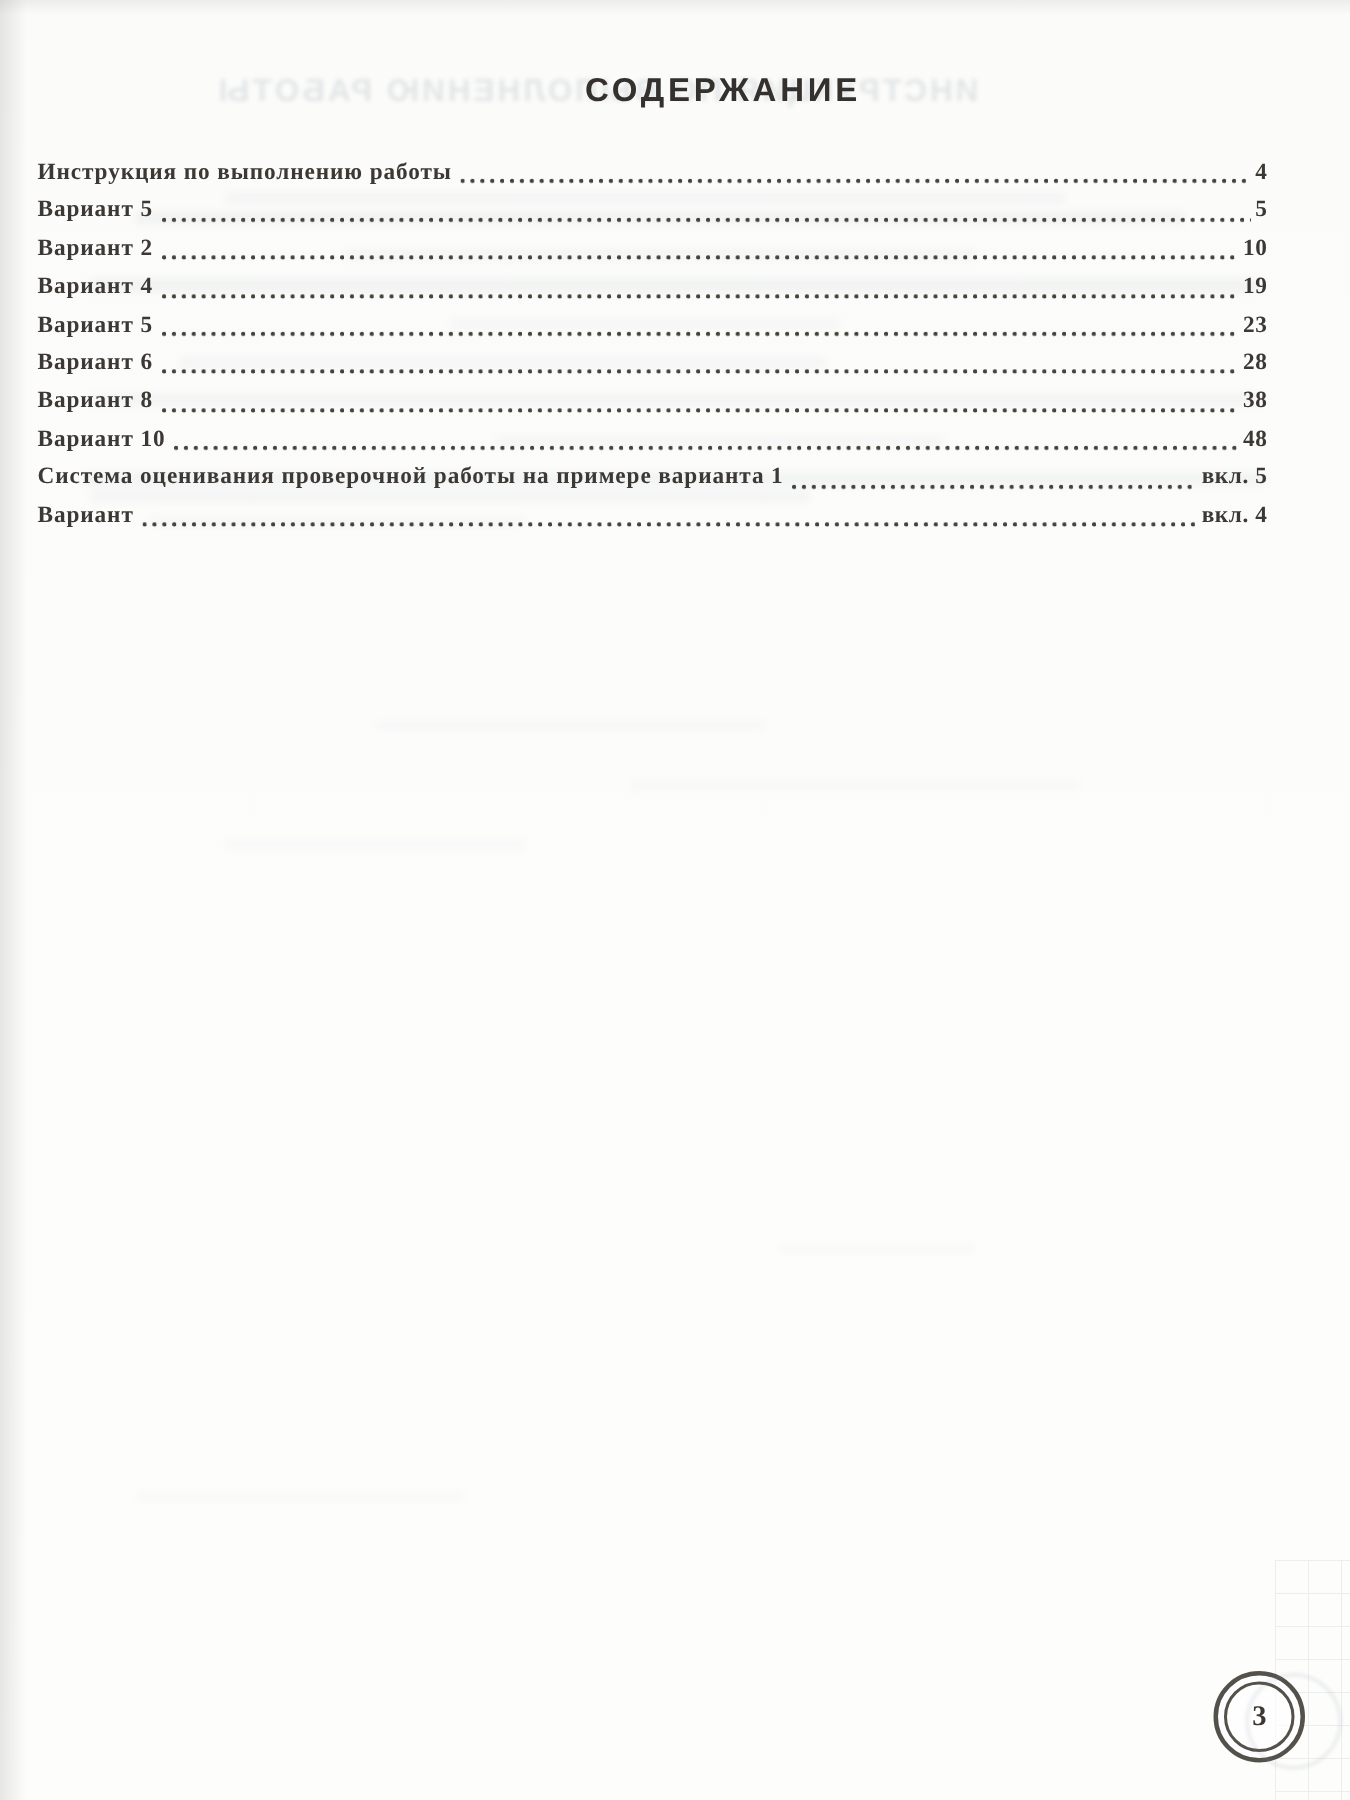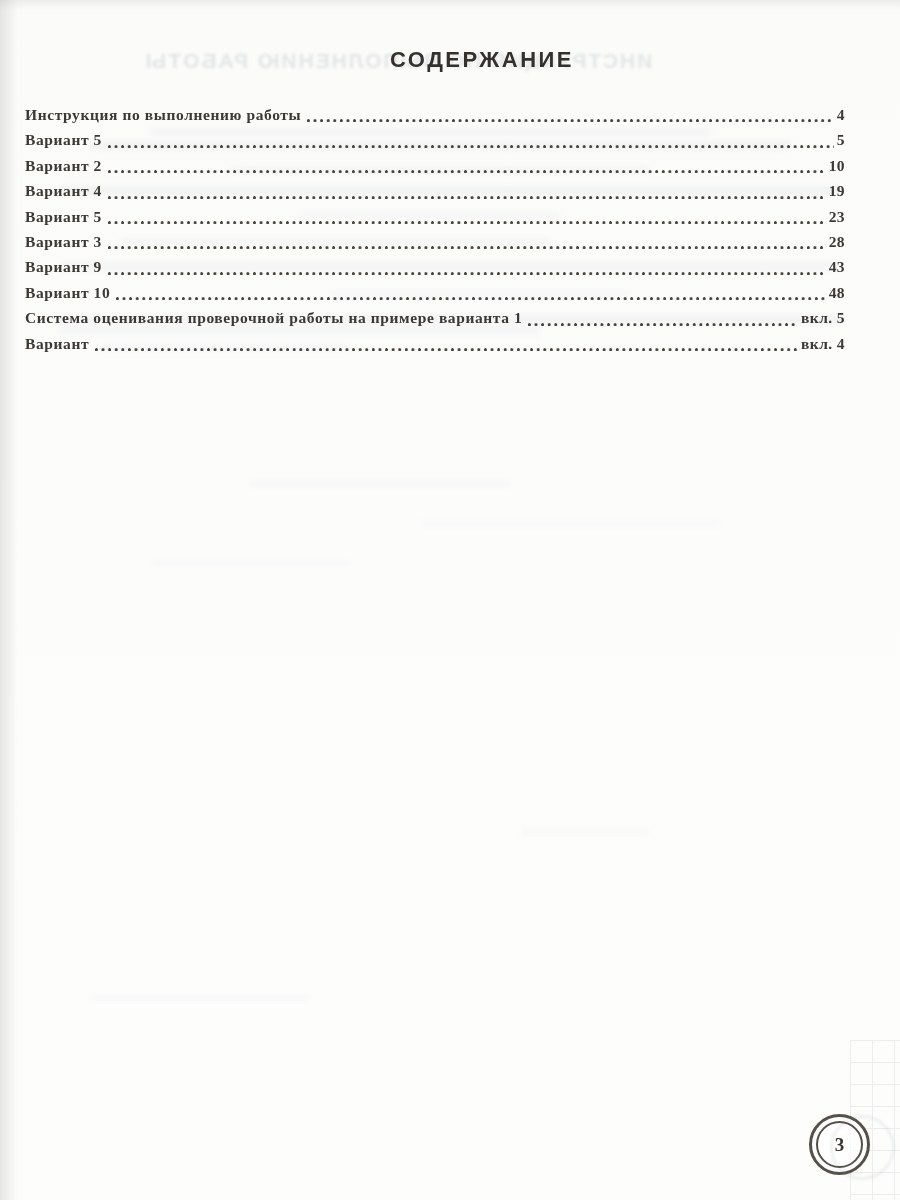--- a/index.html
+++ b/index.html
@@ -147,32 +147,32 @@
     <span class="toc-page">19</span>
   </div>
 
   <div class="toc-row">
     <span class="toc-label">Вариант 5</span>
     <span class="toc-leader"></span>
     <span class="toc-page">23</span>
   </div>
 
   <div class="toc-row">
-    <span class="toc-label">Вариант 3</span>
+    <span class="toc-label">Вариант 6</span>
     <span class="toc-leader"></span>
     <span class="toc-page">28</span>
   </div>
 
 
+  <div class="toc-row">
+    <span class="toc-label">Вариант 8</span>
+    <span class="toc-leader"></span>
+    <span class="toc-page">38</span>
+  </div>
 
-  <div class="toc-row">
-    <span class="toc-label">Вариант 9</span>
-    <span class="toc-leader"></span>
-    <span class="toc-page">43</span>
-  </div>
 
   <div class="toc-row">
     <span class="toc-label">Вариант 10</span>
     <span class="toc-leader"></span>
     <span class="toc-page">48</span>
   </div>
 
   <div class="toc-row">
     <span class="toc-label">Система оценивания проверочной работы на примере варианта 1</span>
     <span class="toc-leader"></span>

